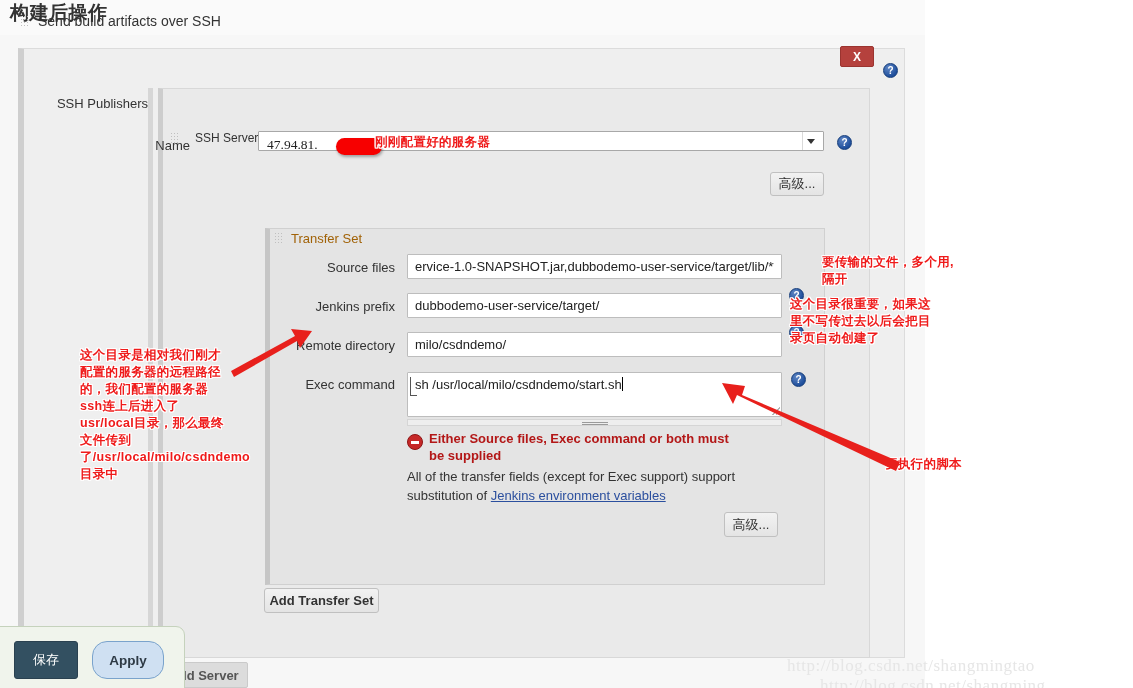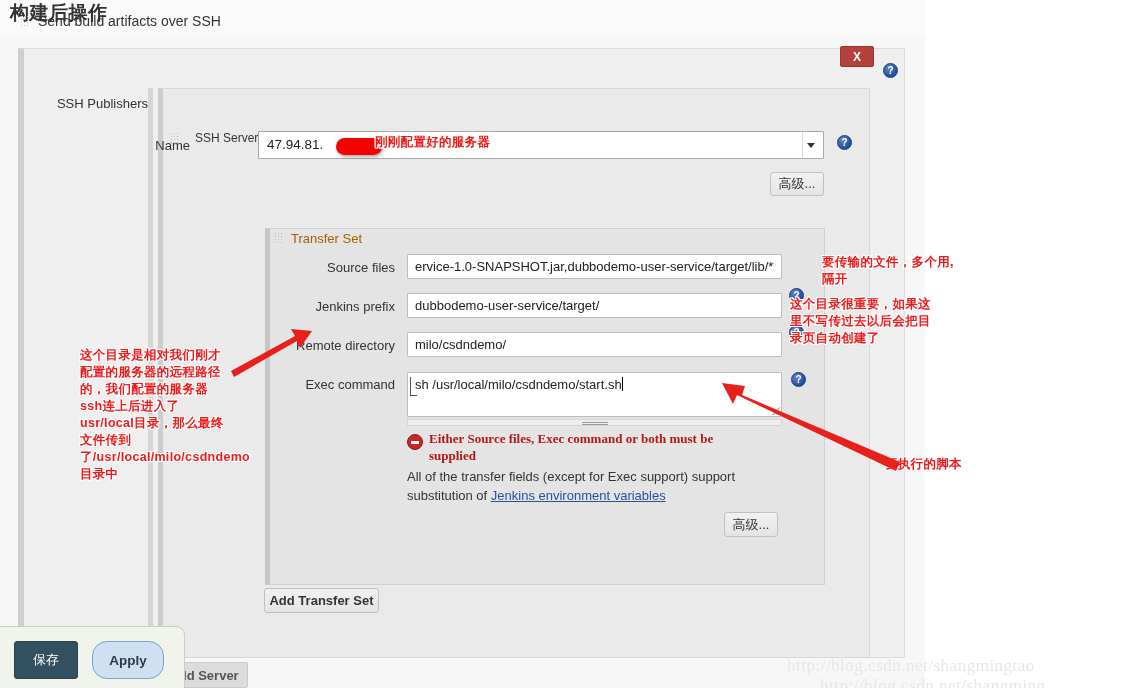--- a/index.html
+++ b/index.html
@@ -146,25 +146,26 @@
     font-size: 13px;
     color: #222;
     padding: 0 7px;
     line-height: 22px;
     border-radius: 1px;
     outline: none;
   }
   .select-name {
     position: absolute;
     left: 258px; top: 131px;
-    width: 566px; height: 28px;
+    width: 566px; height: 20px;
     background: #ffffff;
     border: 1px solid #a8a8a8;
     box-sizing: border-box;
     border-radius: 1px;
+    font-family: Liberation Serif, serif;
   }
   .select-name .sel-text {
     position: absolute; left: 8px; top: 5px;
     font-size: 13.5px; color: #222;
   }
   .redact-blob {
     position: absolute;
     left: 77px; top: 6px;
     width: 46px; height: 17px;
     background: #f70000;
@@ -266,21 +267,20 @@
     width: 8px; height: 2.5px;
     background: #fff;
   }
   .err-text {
     position: absolute;
     left: 22px; top: 0;
     width: 318px;
     font-size: 13px; font-weight: bold;
     color: #b31717;
     line-height: 17px;
-    font-family: Liberation Serif, serif;
   }
 
   .help-note {
     position: absolute;
     left: 407px; top: 467px;
     width: 330px;
     font-size: 13px;
     color: #333;
     line-height: 19px;
   }

